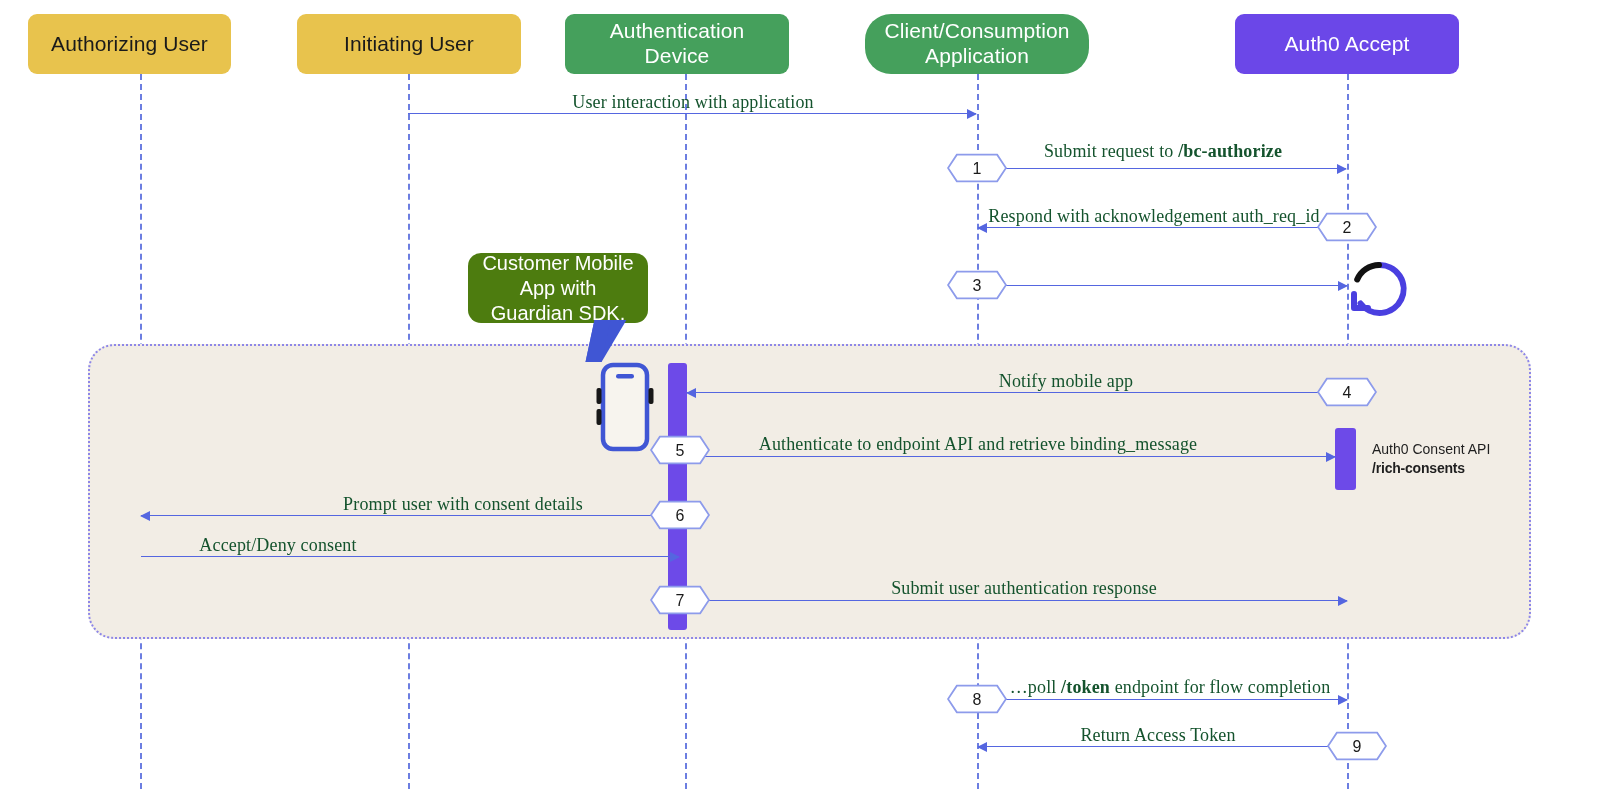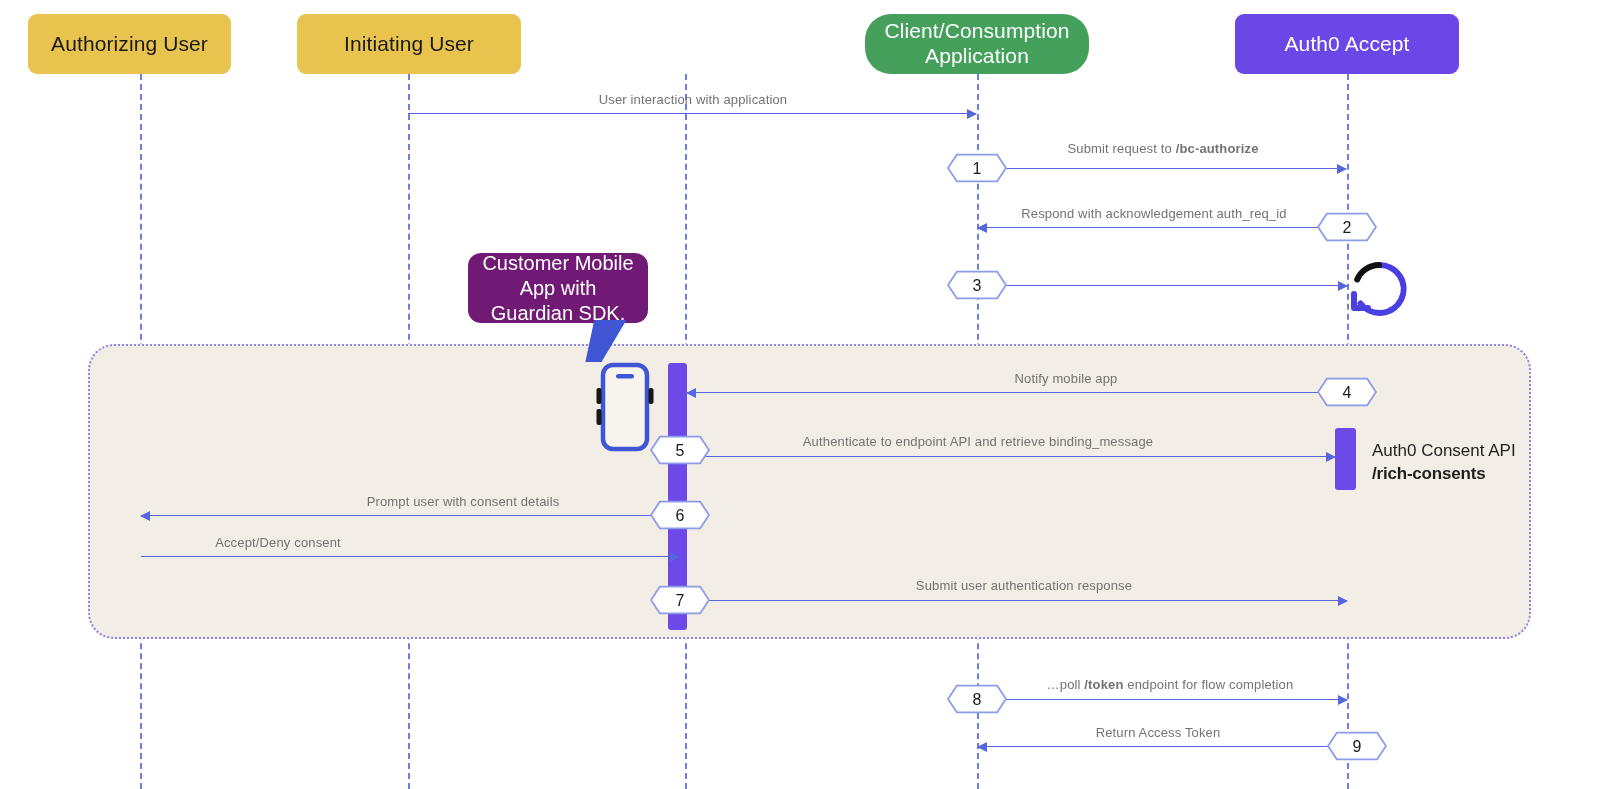--- a/index.html
+++ b/index.html
@@ -79,25 +79,26 @@
     right: -1px;
     border-left: 10px solid #5566e0;
   }
   .msg.to-left::after {
     left: -1px;
     border-right: 10px solid #5566e0;
   }
 
   .msg-label {
     position: absolute;
-    font-size: 13px;
-    color: #737373;
+    font-size: 18px;
+    color: #14532d;
     white-space: nowrap;
     transform: translateX(-50%);
     letter-spacing: 0.15px;
+    font-family: Liberation Serif, serif;
   }
   .msg-label b { font-weight: 700; }
 
   
   .step {
     position: absolute;
     width: 60px;
     height: 29px;
     transform: translate(-50%, -50%);
   }
@@ -109,21 +110,21 @@
     align-items: center;
     justify-content: center;
     font-size: 16px;
     color: #1a1a1a;
   }
 
   
   .callout {
     position: absolute;
     box-sizing: border-box;
-    background: #701a75;
+    background: #4d7c0f;
     color: #ffffff;
     border-radius: 13px;
     font-size: 20px;
     line-height: 1.25;
     text-align: center;
     display: flex;
     align-items: center;
     justify-content: flex-start;
     padding: 6px 12px;
   }
@@ -134,21 +135,21 @@
 
   
   .phone { position: absolute; }
 
   
   .loop { position: absolute; }
 
   
   .side-note {
     position: absolute;
-    font-size: 17px;
+    font-size: 14px;
     color: #1f1f1f;
     line-height: 1.35;
     white-space: nowrap;
   }
   .side-note .strong { font-weight: 700; letter-spacing: -0.2px; }
 </style>
 </head>
 <body>
 
 <div id="canvas">
@@ -162,20 +163,23 @@
   <div class="region" style="left:88px; top:344px; width:1443px; height:295px;"></div>
 
   <div class="participant dark-text" style="left:28px; top:14px; width:203px; height:60px; background:#e8c34d;">
     <span>Authorizing User</span>
   </div>
 
   <div class="participant dark-text" style="left:297px; top:14px; width:224px; height:60px; background:#e8c34d;">
     <span>Initiating User</span>
   </div>
 
+  <div class="participant light-text" style="left:565px; top:14px; width:224px; height:60px; background:#45a05c;">
+    <span>Authentication Device</span>
+  </div>
 
   <div class="participant light-text" style="left:865px; top:14px; width:224px; height:60px; background:#45a05c;border-radius:26px;">
     <span>Client/Consumption Application</span>
   </div>
 
   <div class="participant light-text" style="left:1235px; top:14px; width:224px; height:60px; background:#6b47e8;">
     <span>Auth0 Accept</span>
   </div>
 
   <div class="activation" style="left:668px; top:363px; width:19px; height:267px;"></div>

